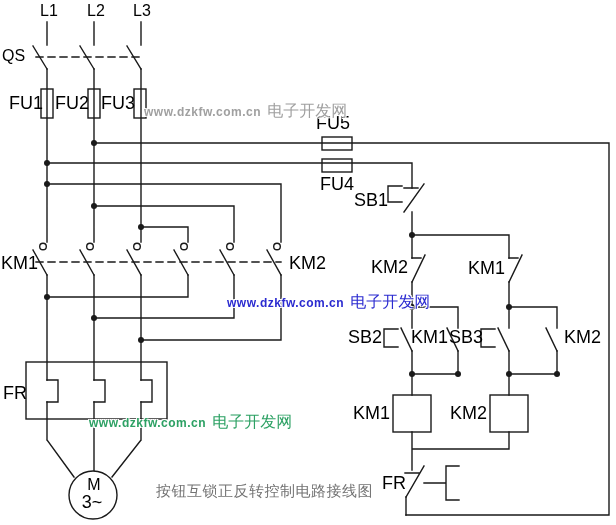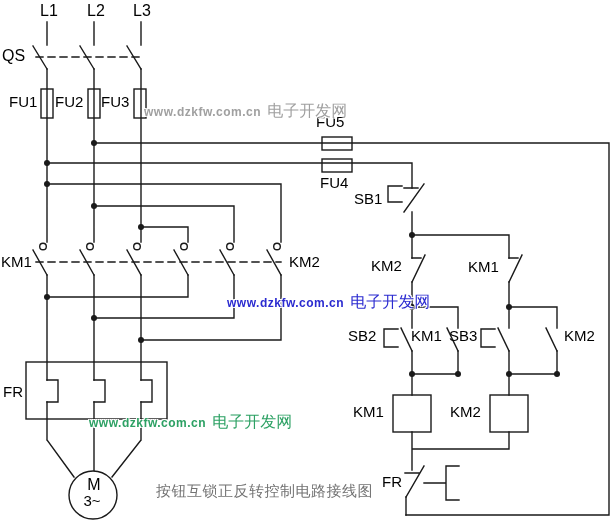--- a/index.html
+++ b/index.html
@@ -2,21 +2,21 @@
 <html><head>
 <meta charset="utf-8">
 <style>
   html,body{margin:0;padding:0;background:#fff;}
   #stage{
     position:relative;width:616px;height:525px;background:#ffffff;overflow:hidden;
     font-family:"Liberation Sans",sans-serif;
   }
   #circuit-svg{position:absolute;left:0;top:0;width:616px;height:525px;}
   .lbl{
-    position:absolute;color:#000;font-size:15px;line-height:1.05;
+    position:absolute;color:#000;font-size:18px;line-height:1.05;
     white-space:nowrap;font-family:"Liberation Sans",sans-serif;
   }
   .lbl.big{font-size:16px;}
   .wm{
     position:absolute;white-space:nowrap;
     text-shadow:1px 1px 0 #fff,-1px -1px 0 #fff,1px -1px 0 #fff,-1px 1px 0 #fff;
   }
   .wm .url{font-family:Liberation Sans, sans-serif;font-size:12px;font-weight:bold;letter-spacing:0.5px;}
   .wm .site{font-size:16px;margin-left:6px;}
   .caption{position:absolute;font-size:15px;color:#737373;letter-spacing:0.5px;white-space:nowrap;}

